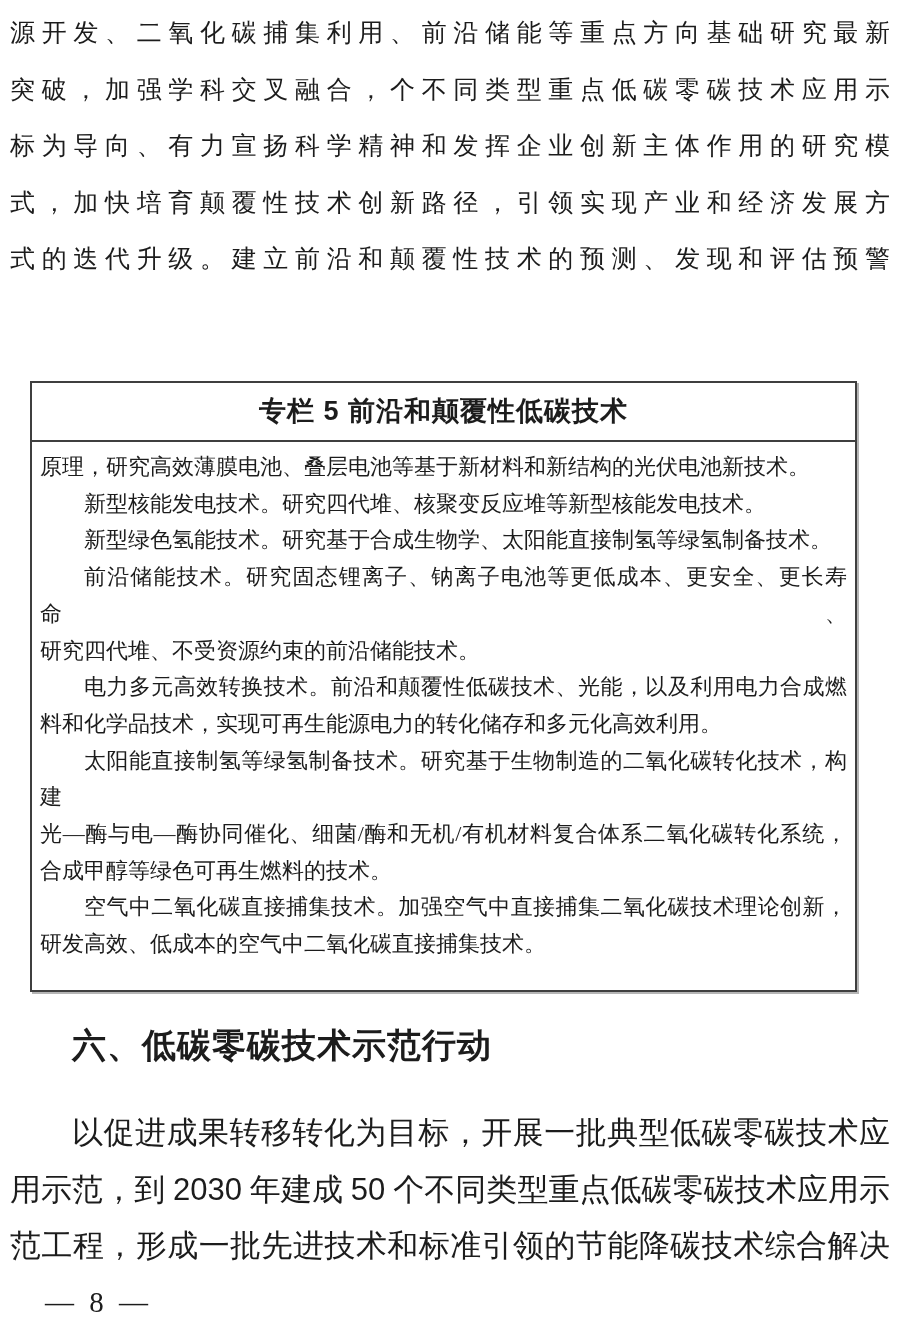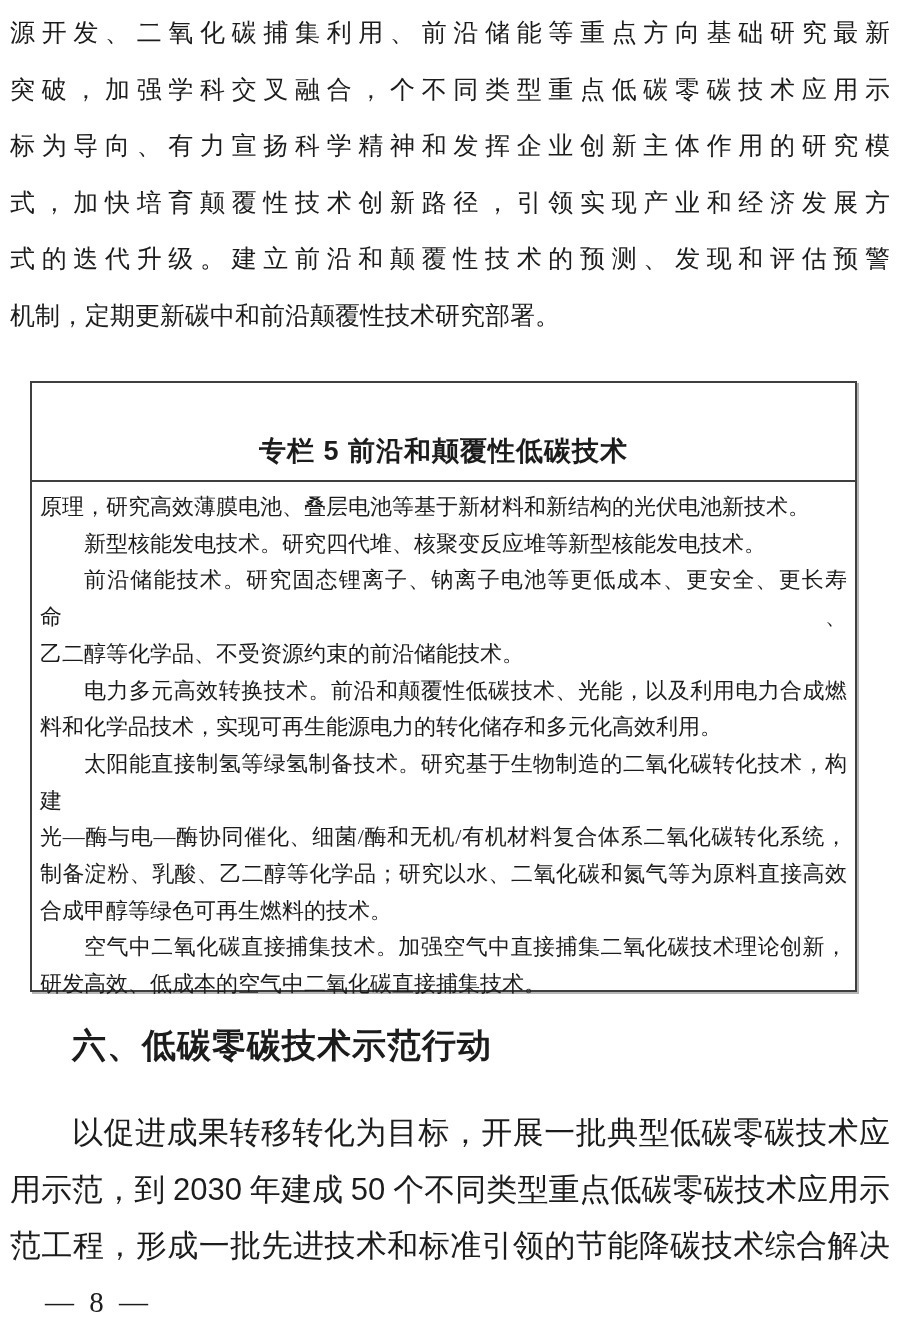--- a/index.html
+++ b/index.html
@@ -38,21 +38,20 @@
   }
   .box-title {
     height: 57px;
     line-height: 57px;
     text-align: center;
     font-weight: bold;
     font-size: 27px;
     font-family: "Liberation Sans", sans-serif;
     border-bottom: 2px solid #3f3f3f;
     letter-spacing: 1px;
-    margin-top: 40px;
   }
   .box-body {
     padding: 7px 8px 0 8px;
     font-size: 22px;
     line-height: 36.7px;
   }
   .box-body .ind { text-indent: 44px; }
   
   .section-heading {
     position: absolute;
@@ -85,35 +84,34 @@
 </style>
 </head>
 <body>
 
 <div class="main-text">
   <div class="line j">源开发、二氧化碳捕集利用、前沿储能等重点方向基础研究最新</div>
   <div class="line j">突破，加强学科交叉融合，个不同类型重点低碳零碳技术应用示</div>
   <div class="line j">标为导向、有力宣扬科学精神和发挥企业创新主体作用的研究模</div>
   <div class="line j">式，加快培育颠覆性技术创新路径，引领实现产业和经济发展方</div>
   <div class="line j">式的迭代升级。建立前沿和颠覆性技术的预测、发现和评估预警</div>
-  <div class="line">机制，定期更新碳中和前沿颠覆性技术研究部署。</div>
 </div>
 
 <div class="column-box">
   <div class="box-title">专栏 5 前沿和颠覆性低碳技术</div>
   <div class="box-body">
     <div class="line wrapok">原理，研究高效薄膜电池、叠层电池等基于新材料和新结构的光伏电池新技术。</div>
     <div class="line ind">新型核能发电技术。研究四代堆、核聚变反应堆等新型核能发电技术。</div>
+    <div class="line ind">新型绿色氢能技术。研究基于合成生物学、太阳能直接制氢等绿氢制备技术。</div>
     <div class="line ind j">前沿储能技术。研究固态锂离子、钠离子电池等更低成本、更安全、更长寿命、</div>
-    <div class="line">乙二醇等化学品、不受资源约束的前沿储能技术。</div>
+    <div class="line">研究四代堆、不受资源约束的前沿储能技术。</div>
     <div class="line ind j">电力多元高效转换技术。前沿和颠覆性低碳技术、光能，以及利用电力合成燃</div>
     <div class="line">料和化学品技术，实现可再生能源电力的转化储存和多元化高效利用。</div>
     <div class="line ind j">太阳能直接制氢等绿氢制备技术。研究基于生物制造的二氧化碳转化技术，构建</div>
     <div class="line j">光—酶与电—酶协同催化、细菌/酶和无机/有机材料复合体系二氧化碳转化系统，</div>
-    <div class="line j">制备淀粉、乳酸、乙二醇等化学品；研究以水、二氧化碳和氮气等为原料直接高效</div>
     <div class="line">合成甲醇等绿色可再生燃料的技术。</div>
     <div class="line ind j">空气中二氧化碳直接捕集技术。加强空气中直接捕集二氧化碳技术理论创新，</div>
     <div class="line">研发高效、低成本的空气中二氧化碳直接捕集技术。</div>
   </div>
 </div>
 
 <div class="section-heading">六、低碳零碳技术示范行动</div>
 
 <div class="closing-para">
   <div class="line j first">以促进成果转移转化为目标，开展一批典型低碳零碳技术应</div>

